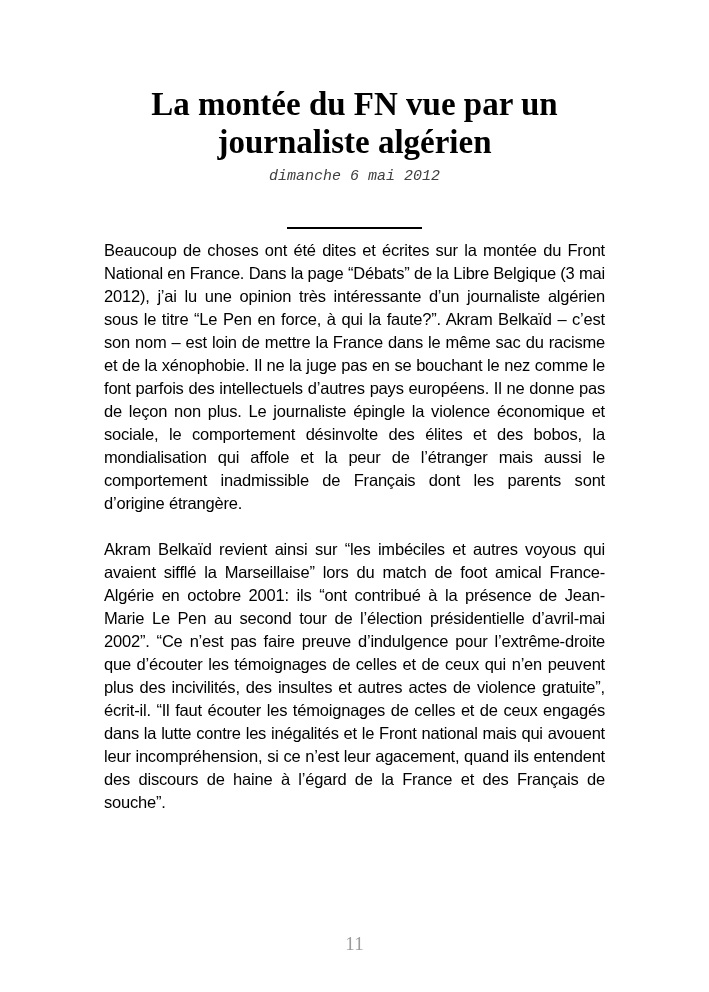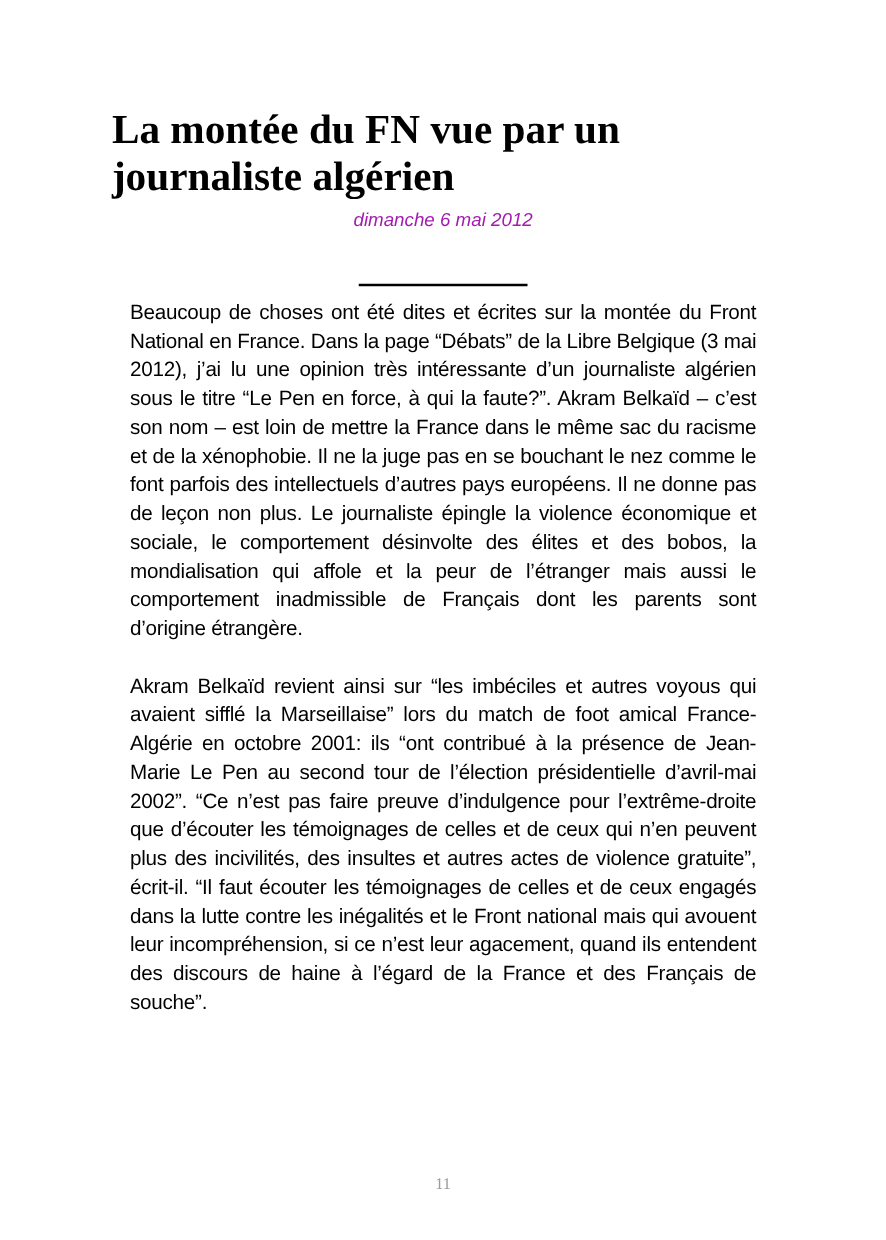--- a/index.html
+++ b/index.html
@@ -17,35 +17,36 @@
       width: 709px;
       height: 992px;
       box-sizing: border-box;
       padding-top: 85px;
       background: #ffffff;
       overflow: hidden;
     }
     .title {
       margin: 0 auto;
       width: 530px;
-      text-align: left;
+      text-align: center;
       font-family: "Liberation Serif", serif;
       font-weight: bold;
       font-size: 33px;
       line-height: 38px;
       color: #000000;
       letter-spacing: 0;
     }
     .date {
       margin-top: 7px;
       text-align: center;
       font-style: italic;
       font-size: 15px;
       line-height: 18px;
-      color: #a21caf;
+      color: #404040;
+      font-family: Liberation Mono, monospace;
     }
     .divider {
       width: 135px;
       height: 0;
       border: none;
       border-top: 2px solid #000000;
       margin: 41px auto 0 auto;
     }
     .content {
       width: 501px;
@@ -59,21 +60,21 @@
       text-align: justify;
       color: #000000;
     }
     .page-number {
       position: absolute;
       left: 0;
       right: 0;
       bottom: 37px;
       text-align: center;
       font-family: "Liberation Serif", serif;
-      font-size: 13px;
+      font-size: 19px;
       color: #9b9b9b;
     }
   </style>
 </head>
 <body>
 
 <div class="page">
   <h1 class="title">La montée du FN vue par un journaliste algérien</h1>
 
   <div class="date">dimanche 6 mai 2012</div>

